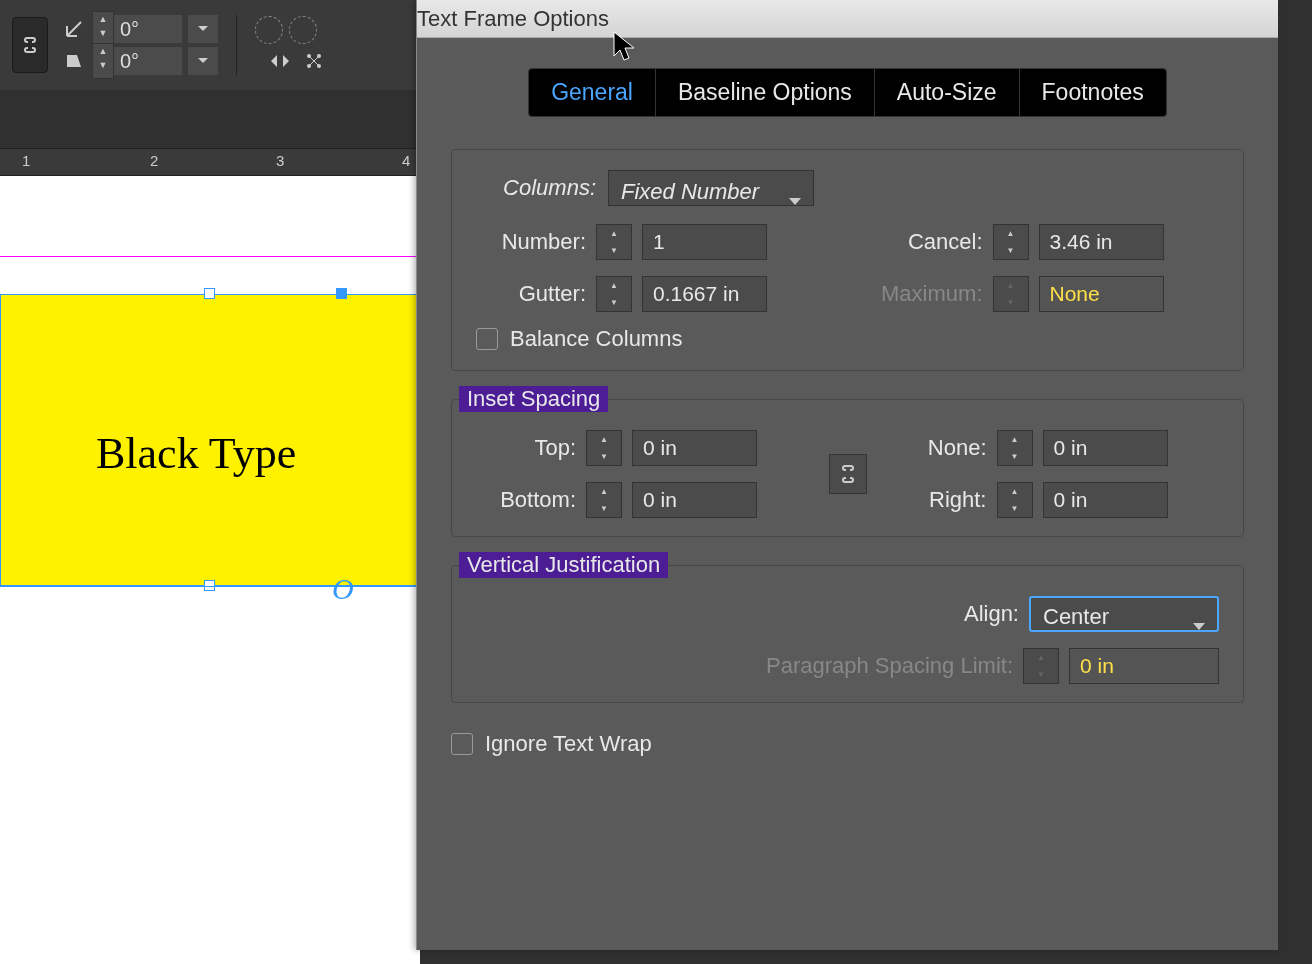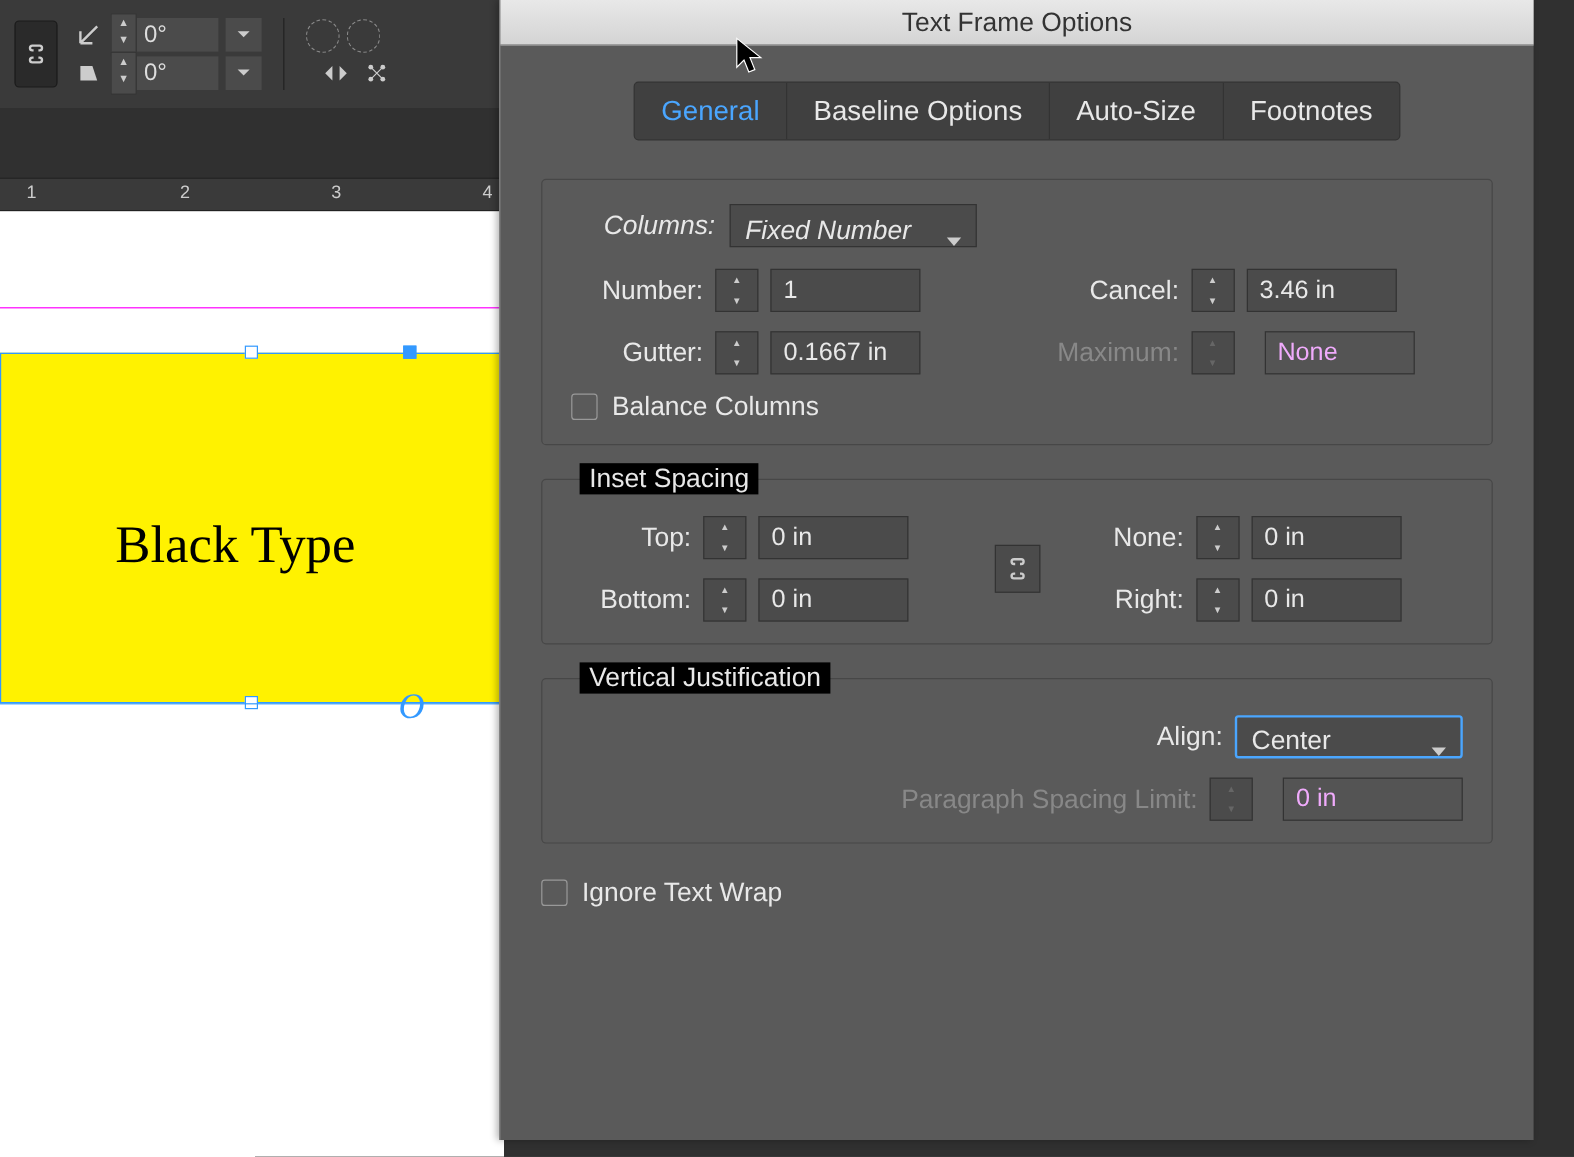--- a/index.html
+++ b/index.html
@@ -33,42 +33,42 @@
 .yellowbox { position:absolute; left:0; top:118px; width:420px; height:292px; background:#fff200; }
 .sel-outline { position:absolute; left:0; top:118px; width:420px; height:292px; border:1px solid #3399ff; pointer-events:none; }
 .sel-handle { position:absolute; width:11px; height:11px; background:#fff; border:1px solid #3399ff; }
 .sel-handle.solid { background:#3399ff; }
 .yellow-text { position:absolute; left:96px; top:252px; font-family: "Times New Roman", serif; font-size:44px; color:#000; }
 .o-mark { position:absolute; left:332px; top:396px; font-style:italic; font-family:"Times New Roman",serif; color:#3399ff; font-size:30px; }
 .cyan-h { position:absolute; left:0; right:0; height:1px; background:#3399ff; }
 
 
 .dialog { position:absolute; left:416px; top:0; width:862px; height:950px; background:#5a5a5a; border-left:1px solid #888; box-shadow:-2px 0 6px rgba(0,0,0,.3); }
-.titlebar { height:38px; background: linear-gradient(#e8e8e8,#d4d4d4); display:flex; align-items:center; justify-content:center; color:#333; font-size:22px; border-bottom:1px solid #aaa; }
+.titlebar { height:38px; background: linear-gradient(#e8e8e8,#d4d4d4); display:flex; align-items:center; color:#333; font-size:22px; border-bottom:1px solid #aaa; }
 .dlg-body { padding:30px 34px 18px 34px; color:#e8e8e8; }
 
-.tabs { display:flex; gap:0; background:#404040; border:1px solid #333; border-radius:4px; overflow:hidden; width:fit-content; margin: 0 auto 32px auto; }
+.tabs { display:flex; gap:0; background:#000000; border:1px solid #333; border-radius:4px; overflow:hidden; width:fit-content; margin: 0 auto 32px auto; }
 .tab { padding:10px 22px; font-size:23px; color:#e8e8e8; border-right:1px solid #333; cursor:pointer; }
 .tab:last-child { border-right:none; }
 .tab.active { color:#4aa6ff; }
 
 .fs { border:1px solid #474747; border-radius:4px; padding:20px 24px 18px 24px; margin-bottom:28px; position:relative; }
-.fs-legend-abs { position:absolute; top:-14px; left:31px; background:#000000; padding:0 8px; font-size:22px;text-align:right; }
+.fs-legend-abs { position:absolute; top:-14px; left:7px; background:#4c1d95; padding:0 8px; font-size:22px;text-align:right; }
 .toprow { display:flex; align-items:center; gap:12px; margin-bottom:18px;font-style:italic; }
 .lbl { font-size:22px; color:#e8e8e8; text-align:right; }
 .select-box { display:flex; align-items:flex-end; background:#4b4b4b; border:1px solid #333; height:36px; padding:0 12px; font-size:22px; color:#e8e8e8; gap:30px; }
 .select-box.sel { border:2px solid #4aa6ff; border-radius:3px; }
 .caret { width:0;height:0;border-left:6px solid transparent;border-right:6px solid transparent;border-top:7px solid #ccc; }
 
 .grid2 { display:grid; grid-template-columns: 1fr 1fr; row-gap:16px; column-gap:30px; }
 .field { display:flex; align-items:center; gap:10px; }
 .stepper { width:36px; height:36px; background:#4b4b4b; border:1px solid #333; display:flex; flex-direction:column; }
 .stepper span { height:50%; display:flex; align-items:center; justify-content:center; font-size:8px; color:#ccc; }
 .input-box { width:125px; height:36px; background:#4b4b4b; border:1px solid #333; color:#e8e8e8; font-size:21px; padding:0 10px; display:flex; align-items:center; }
-.input-box.dis { color:#f0abfc; background:#545454;margin-left:15px; }
+.input-box.dis { color:#fde047; background:#545454; }
 .lbl.dis { color:#888; }
 .stepper.dis span { color:#666; }
 
 .chk-row { display:flex; align-items:center; gap:12px; font-size:22px; margin-top:14px; }
 .chk { width:22px; height:22px; border:1px solid #999; border-radius:3px; background:#5a5a5a; display:inline-flex; align-items:center; justify-content:center; }
 .chk.checked { background:#4aa6ff; border-color:#4aa6ff; }
 .chk.checked svg { stroke:#fff; }
 
 .link-icon { width:38px; height:40px; background:#4b4b4b; border:1px solid #333; display:flex; align-items:center; justify-content:center; }
 

